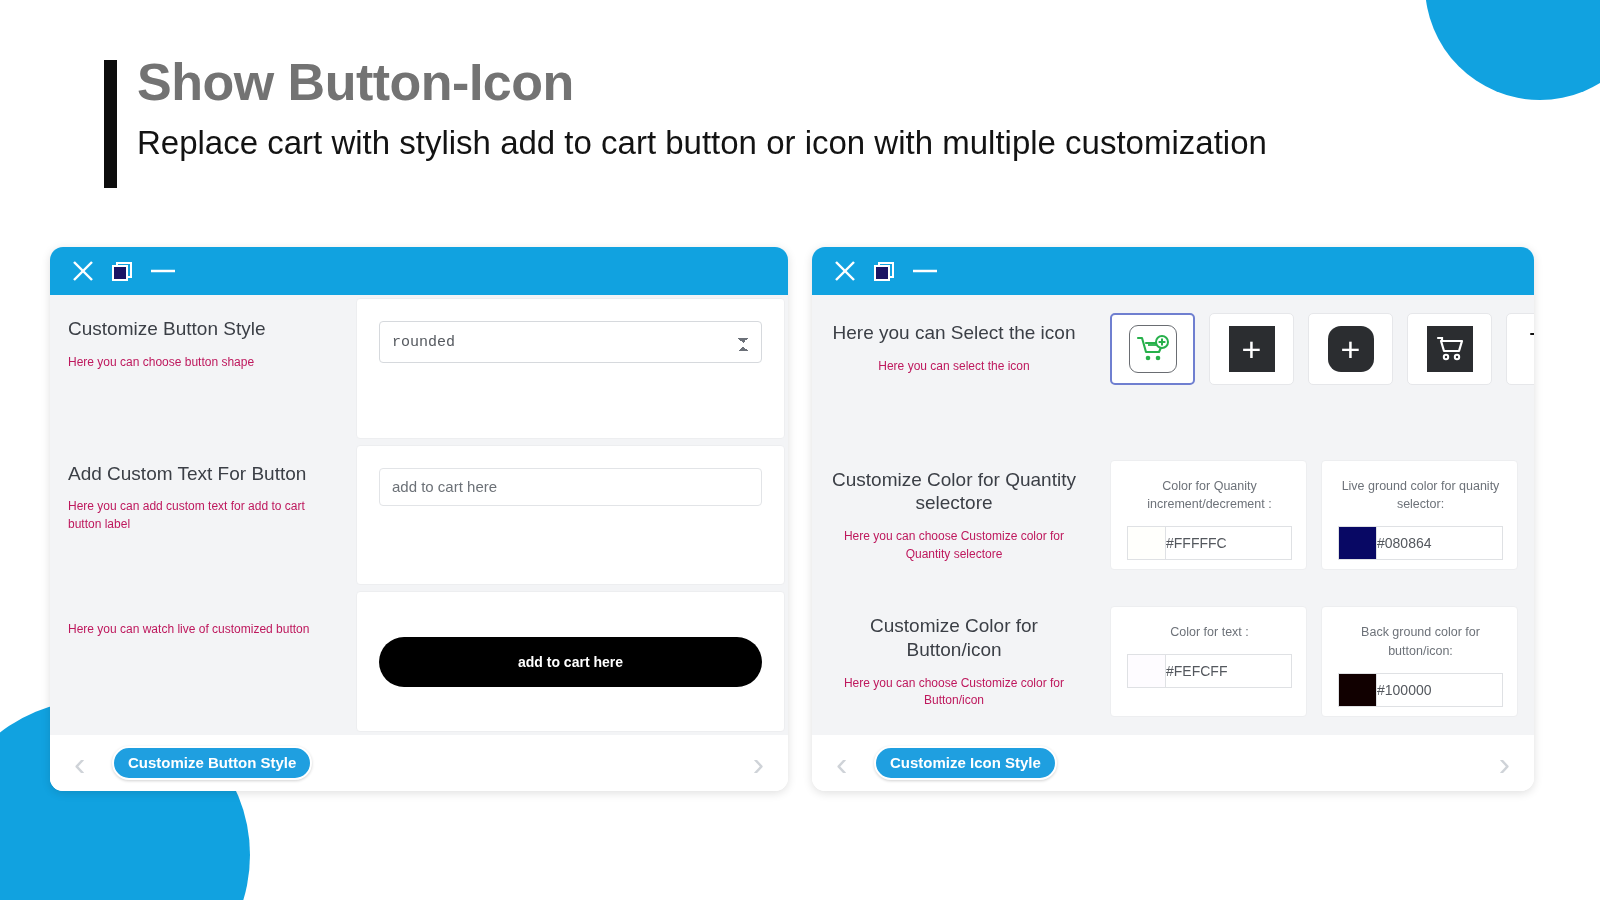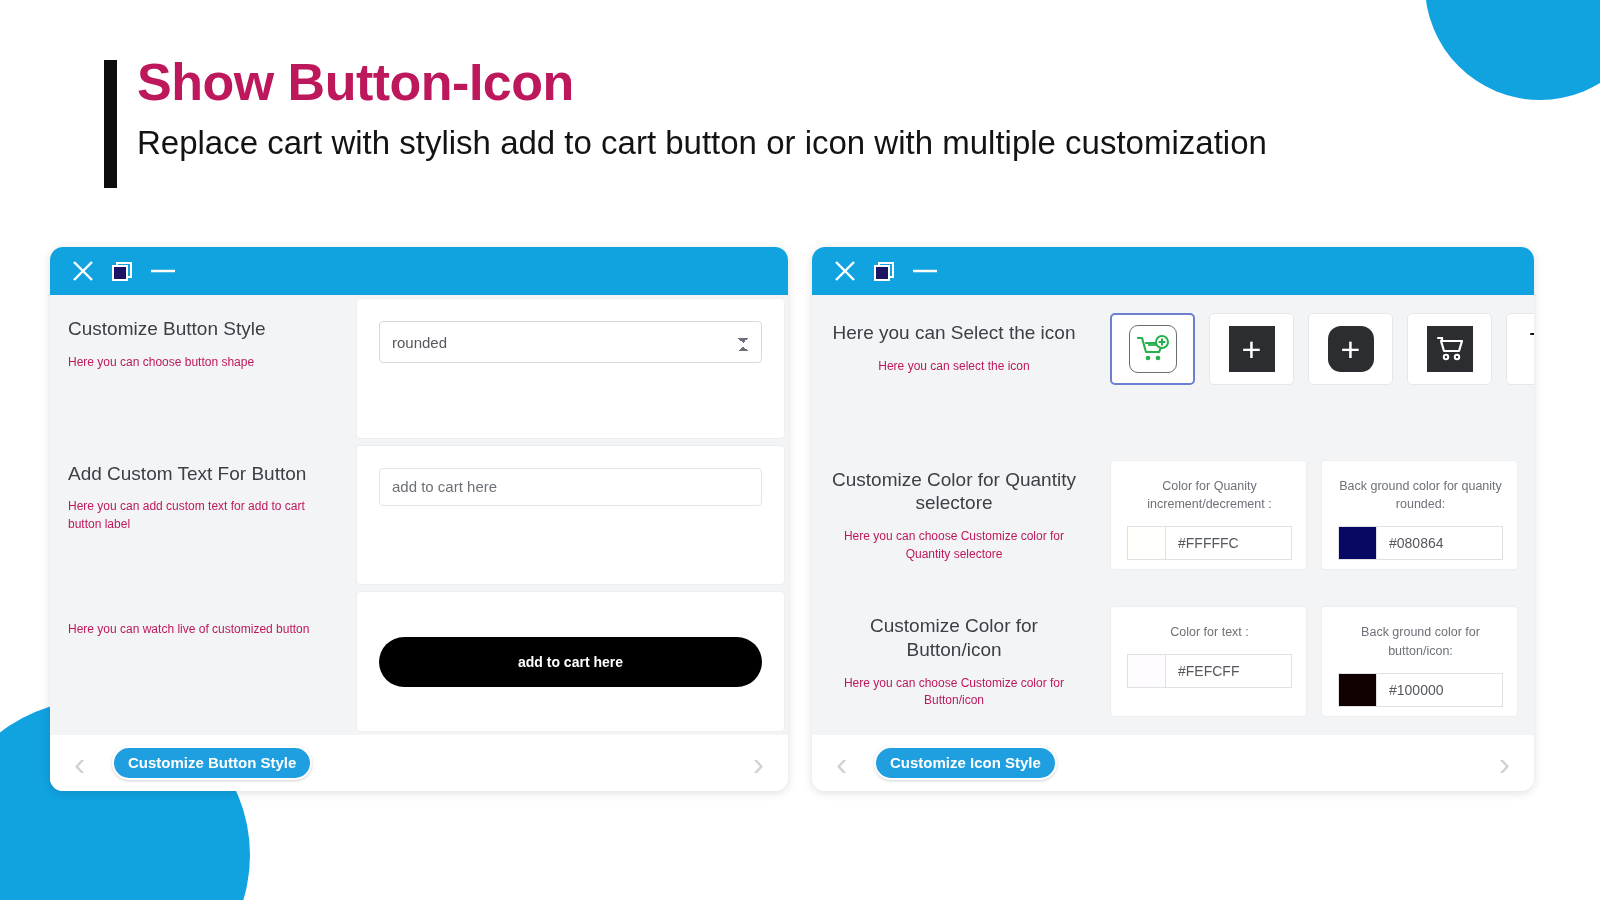--- a/index.html
+++ b/index.html
@@ -18,21 +18,21 @@
   .blob-bl { width:310px; height:310px; left:-60px; top:700px; }
 
   
   .header { position:absolute; left:104px; top:52px; z-index:3; }
   .header-bar {
     position:absolute; left:0; top:8px;
     width:13px; height:128px; background:#0d0d0d;
   }
   .header-text { margin-left:33px; }
   .page-title {
-    font-size:52px; font-weight:bold; color:#be185d;
+    font-size:52px; font-weight:bold; color:#737373;
     line-height:1.0; letter-spacing:-0.5px; margin:0;
     padding-top:4px;
   }
   .page-subtitle {
     font-size:33px; color:#131313; font-weight:400;
     margin:0; padding-top:17px; line-height:1.1;
     white-space:nowrap;
     text-align:center;
   }
 
@@ -106,21 +106,21 @@
     border-radius:4px;
     border:1px solid #edeef0;
     display:flex; align-items:flex-start;
     padding:22px 22px;
   }
   .row-control.center { align-items:center; }
 
   select.shape-select {
     width:100%; height:42px;
     font-size:15px; color:#55595f;
-    font-family:Liberation Sans, sans-serif;
+    font-family:Liberation Mono, monospace;
     background:#ffffff;
     border:1px solid #d6d9dd;
     border-radius:4px;
     padding:0 34px 0 12px;
     -webkit-appearance:none; appearance:none;
     background-image:
       linear-gradient(45deg, transparent 50%, #6b7078 50%),
       linear-gradient(135deg, #6b7078 50%, transparent 50%),
       linear-gradient(45deg, #6b7078 50%, transparent 50%),
       linear-gradient(135deg, transparent 50%, #6b7078 50%);
@@ -180,21 +180,20 @@
     align-self:stretch;
   }
   .color-label { font-size:12.5px; color:#6d7279; line-height:1.5; margin:0 0 12px 0; }
   .color-input-wrap { display:flex; align-items:stretch; height:34px; width:100%; }
   .swatch { width:38px; flex:0 0 38px; border:1px solid #dfe1e4; border-right:none; }
   .hexbox {
     flex:1 1 auto; min-width:0;
     border:1px solid #dfe1e4;
     background:#ffffff;
     display:flex; align-items:center;
-    padding-left:12px;
     font-size:14px; color:#54585e;
     font-family:"Liberation Sans", sans-serif;
   }
   .r-row { display:flex; flex:1 1 0; min-height:0; }
 </style>
 </head>
 <body>
 
 <div class="blob blob-tr"></div>
 <div class="blob blob-bl"></div>
@@ -365,21 +364,21 @@
         </div>
         <div class="r-control">
           <div class="color-card">
             <p class="color-label">Color for Quanity increment/decrement :</p>
             <div class="color-input-wrap">
               <span class="swatch" style="background:#FFFFFC"></span>
               <span class="hexbox">#FFFFFC</span>
             </div>
           </div>
           <div class="color-card">
-            <p class="color-label">Back ground color for quanity rounded:</p>
+            <p class="color-label">Live ground color for quanity selector:</p>
             <div class="color-input-wrap">
               <span class="swatch" style="background:#080864"></span>
               <span class="hexbox">#080864</span>
             </div>
           </div>
         </div>
       </div>
 
       <div class="r-row">
         <div class="r-label">

